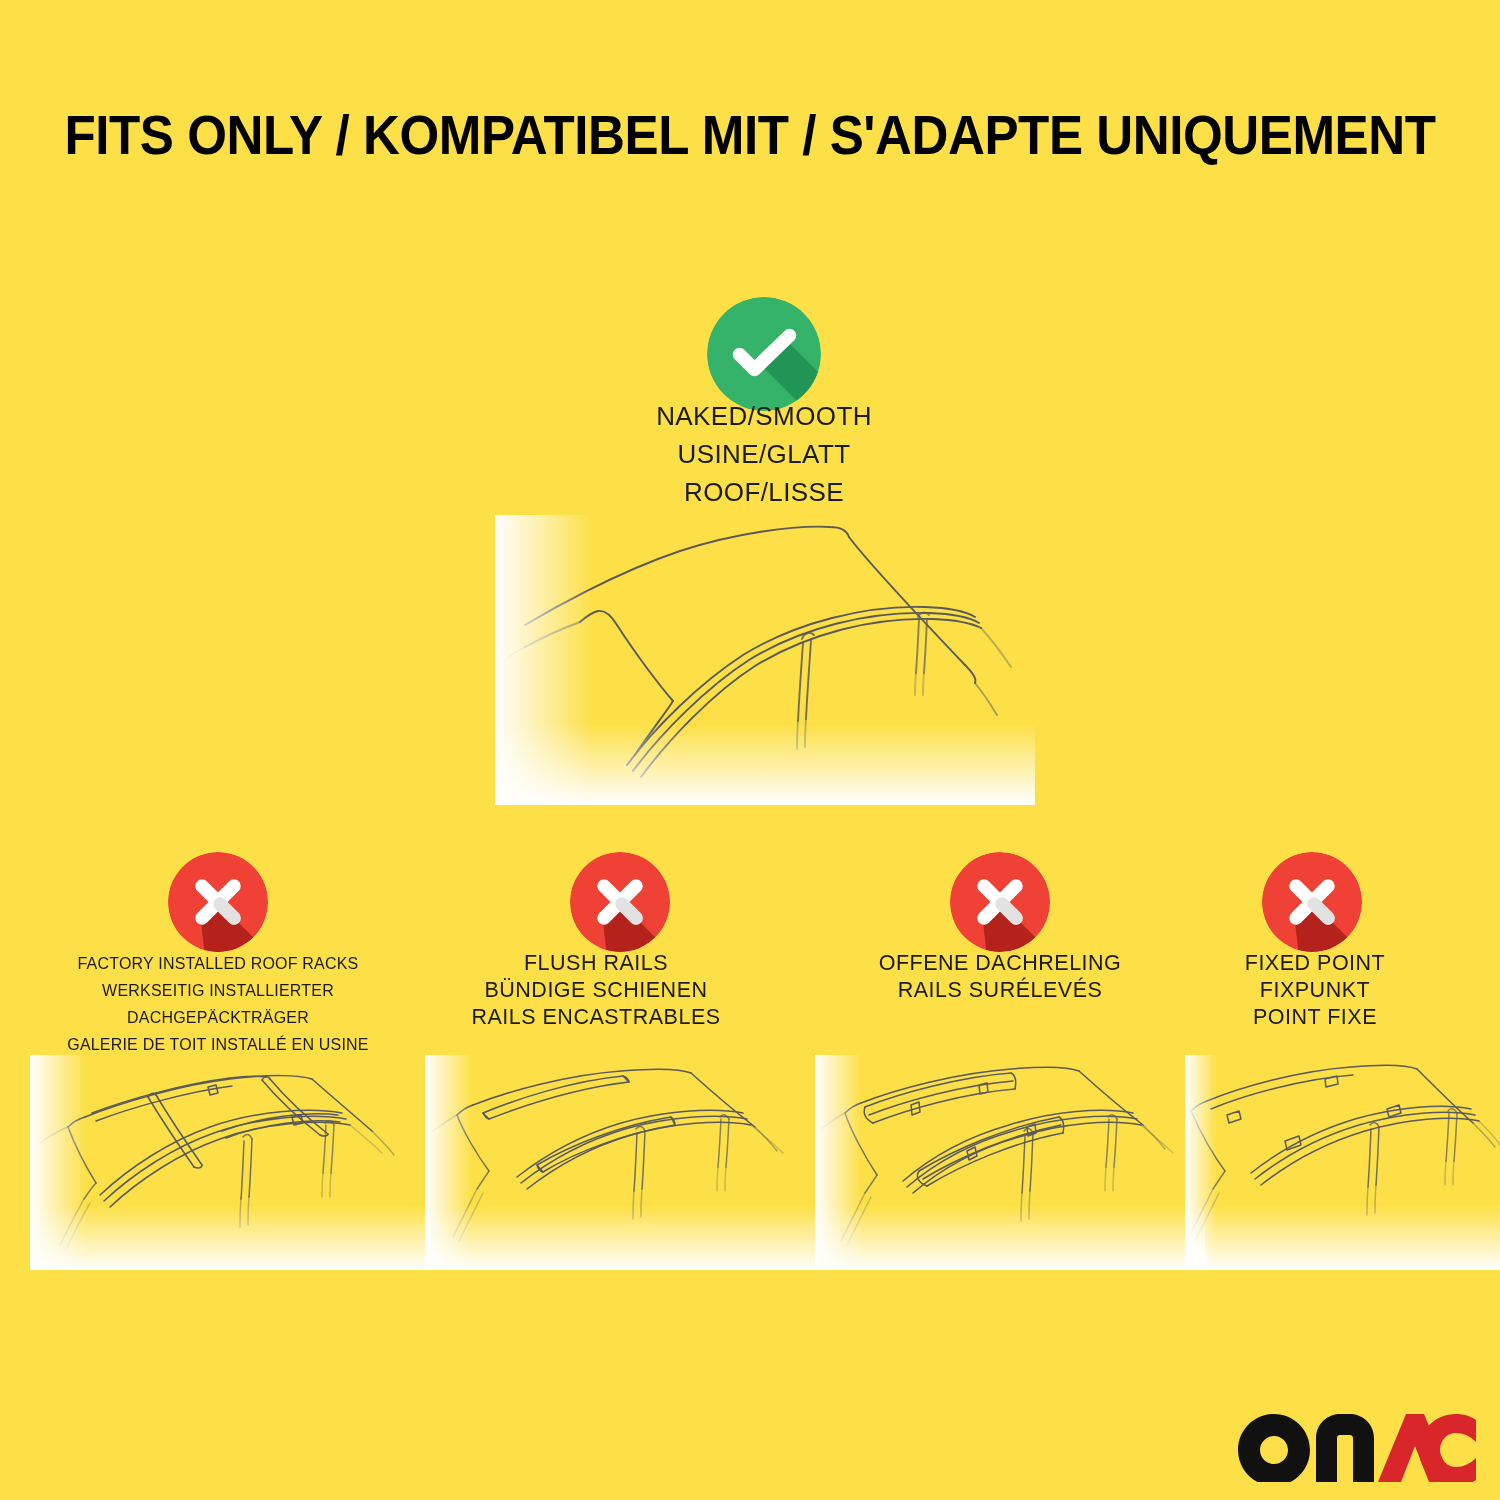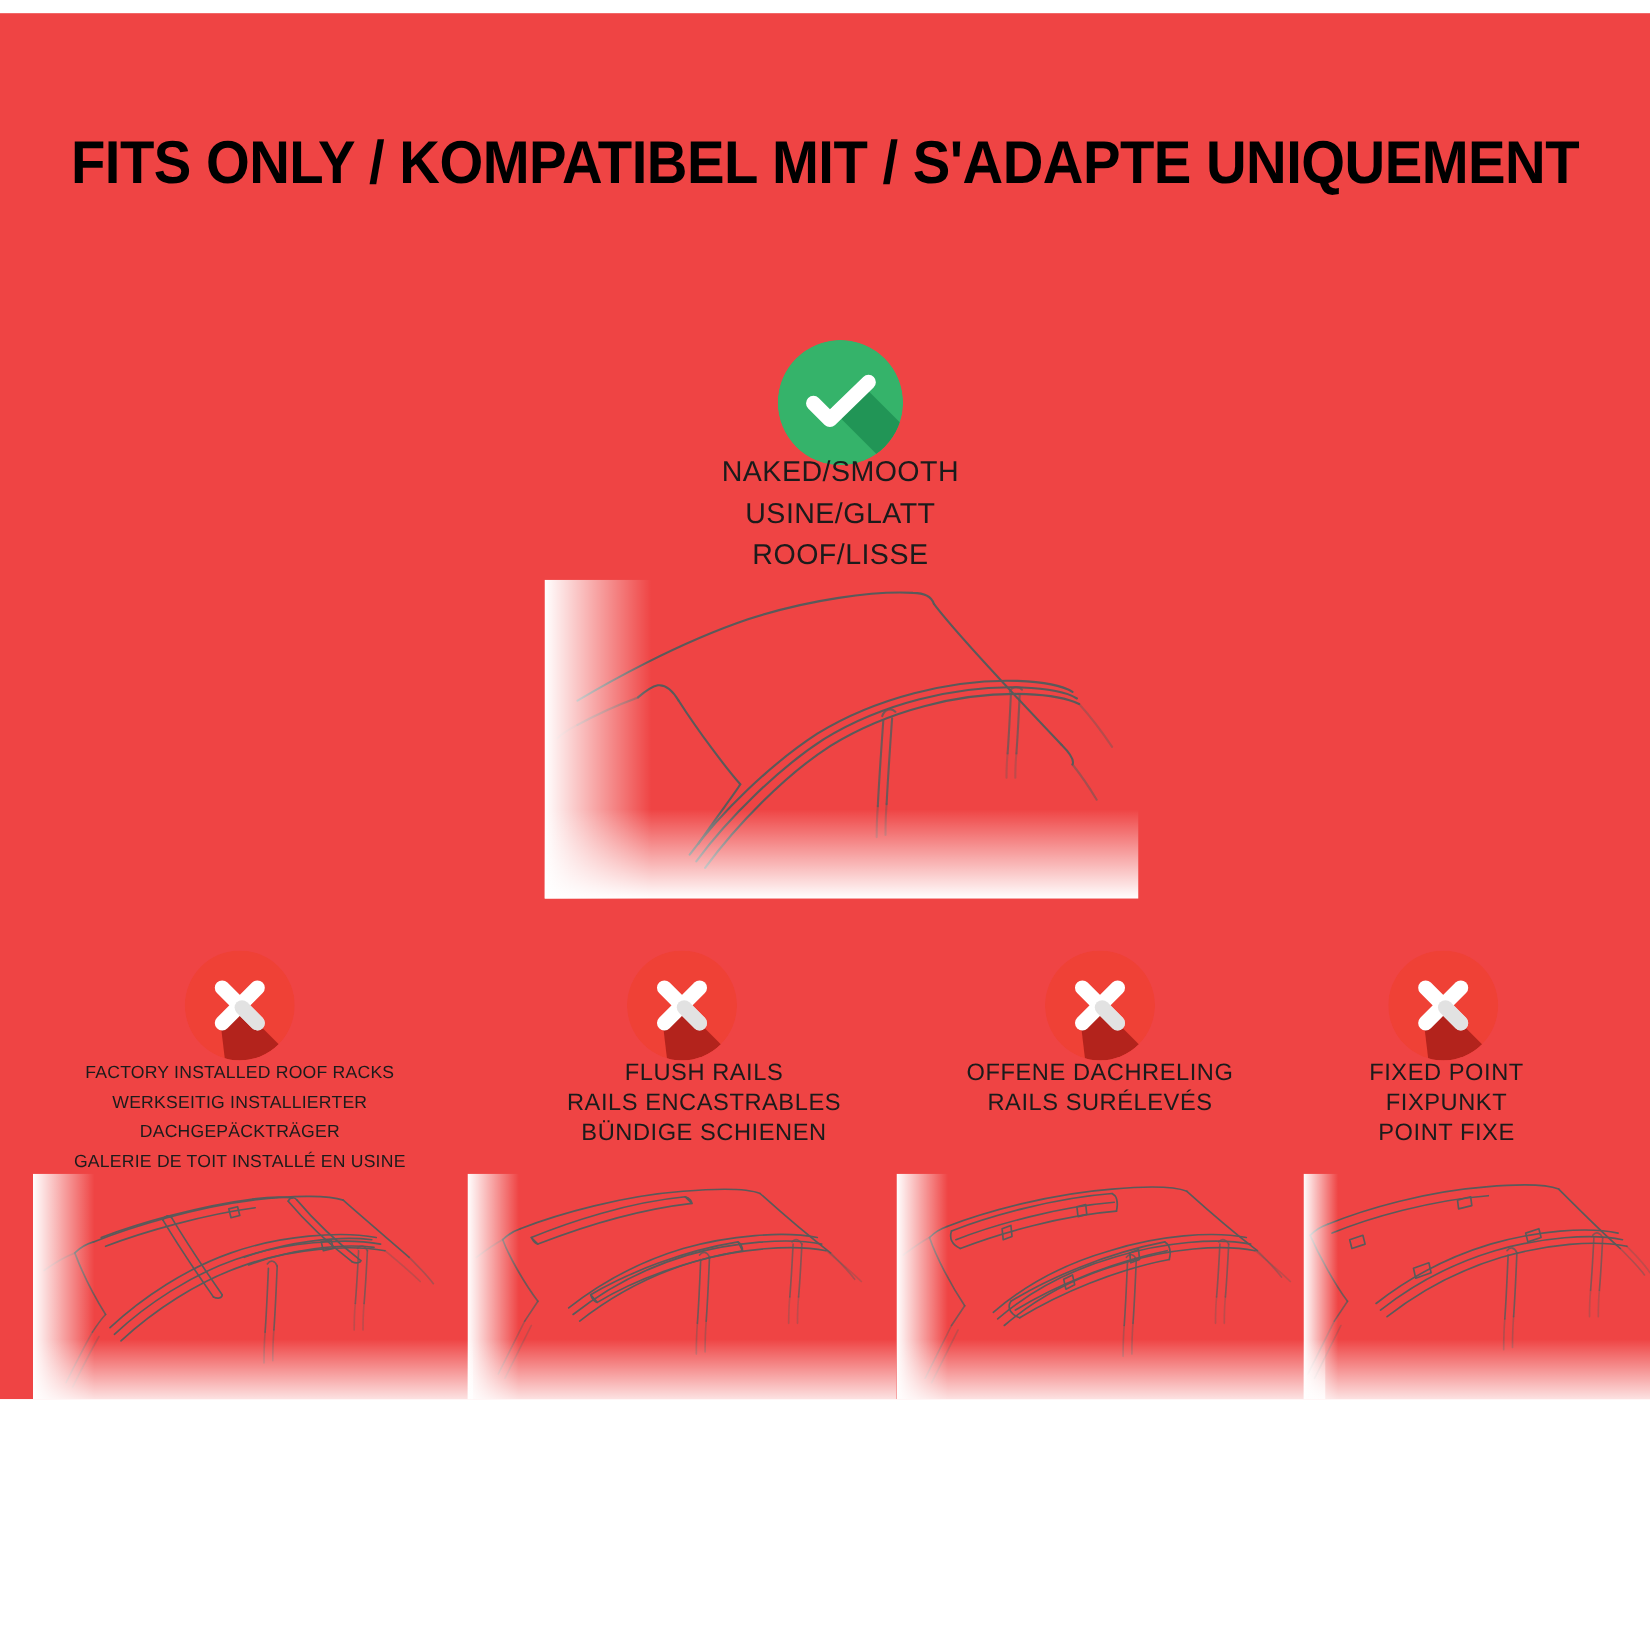--- a/index.html
+++ b/index.html
@@ -7,24 +7,23 @@
     padding: 0;
     background: #ffffff;
   }
   body {
     font-family: "Liberation Sans", sans-serif;
     -webkit-font-smoothing: antialiased;
   }
   #page {
     position: relative;
     width: 1500px;
-    height: 1260px;
-    background: #ef4444;
+    height: 1500px;
+    background: #fde047;
     overflow: hidden;
-    margin-top: 12px;
   }
 
   
   .title {
     position: absolute;
     left: 0;
     top: 104px;
     width: 1500px;
     text-align: center;
     font-family: "Liberation Sans", sans-serif;
@@ -272,24 +271,24 @@
       <g stroke="#ffffff" stroke-width="13.5" stroke-linecap="round">
         <line x1="34" y1="34" x2="66" y2="66"></line>
         <line x1="66" y1="34" x2="34" y2="66"></line>
       </g>
       <g stroke="#d9d9d9" stroke-width="13.5" stroke-linecap="round" opacity="0.75">
         <line x1="52" y1="52" x2="66" y2="66"></line>
       </g>
     </svg>
   </div>
 
-  <div class="caption bottom" style="left:450px; top:950px; width:380px;">
+  <div class="caption bottom" style="left:406px; top:950px; width:380px;">
     <span class="ln">FLUSH RAILS</span>
+    <span class="ln">BÜNDIGE SCHIENEN</span>
     <span class="ln">RAILS ENCASTRABLES</span>
-    <span class="ln">BÜNDIGE SCHIENEN</span>
   </div>
 
   <div class="illus" style="left:425px; top:1055px; width:390px; height:215px;">
     <svg viewBox="0 0 390 215" xmlns="http://www.w3.org/2000/svg">
       <defs>
         <linearGradient id="fLb" x1="0" y1="0" x2="1" y2="0">
           <stop offset="0" stop-color="#ffffff" stop-opacity="1"></stop>
           <stop offset="0.12" stop-color="#ffffff" stop-opacity="0"></stop>
         </linearGradient>
         <linearGradient id="fBb" x1="0" y1="0" x2="0" y2="1">

